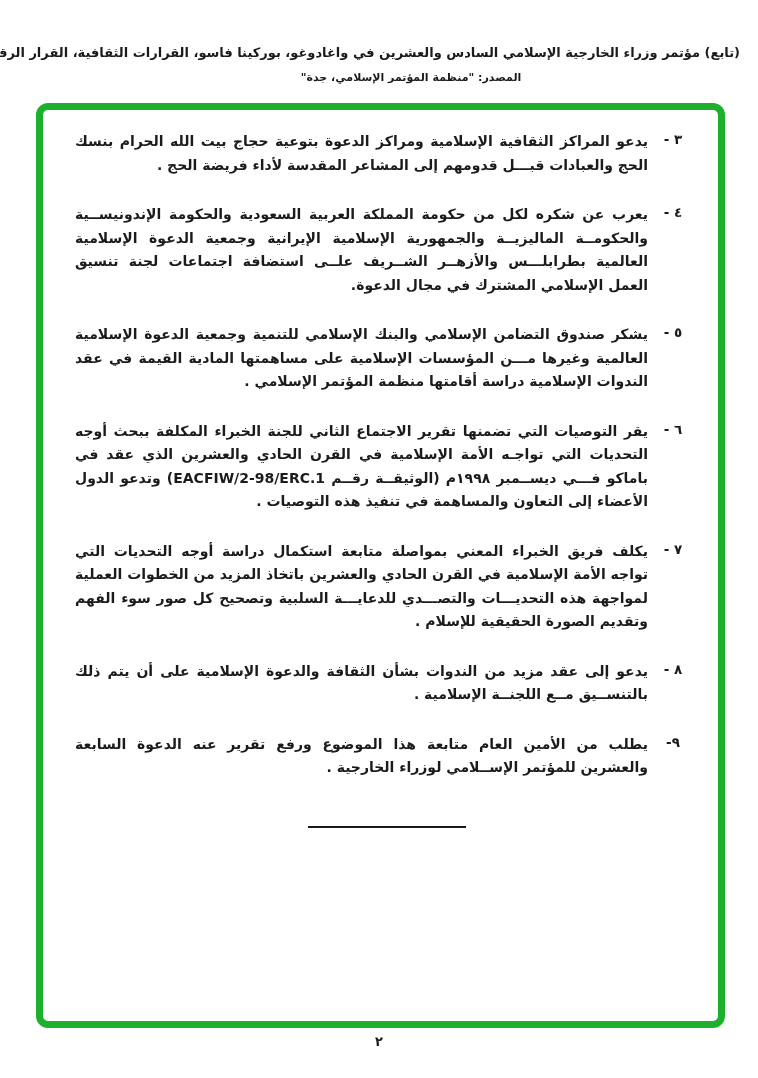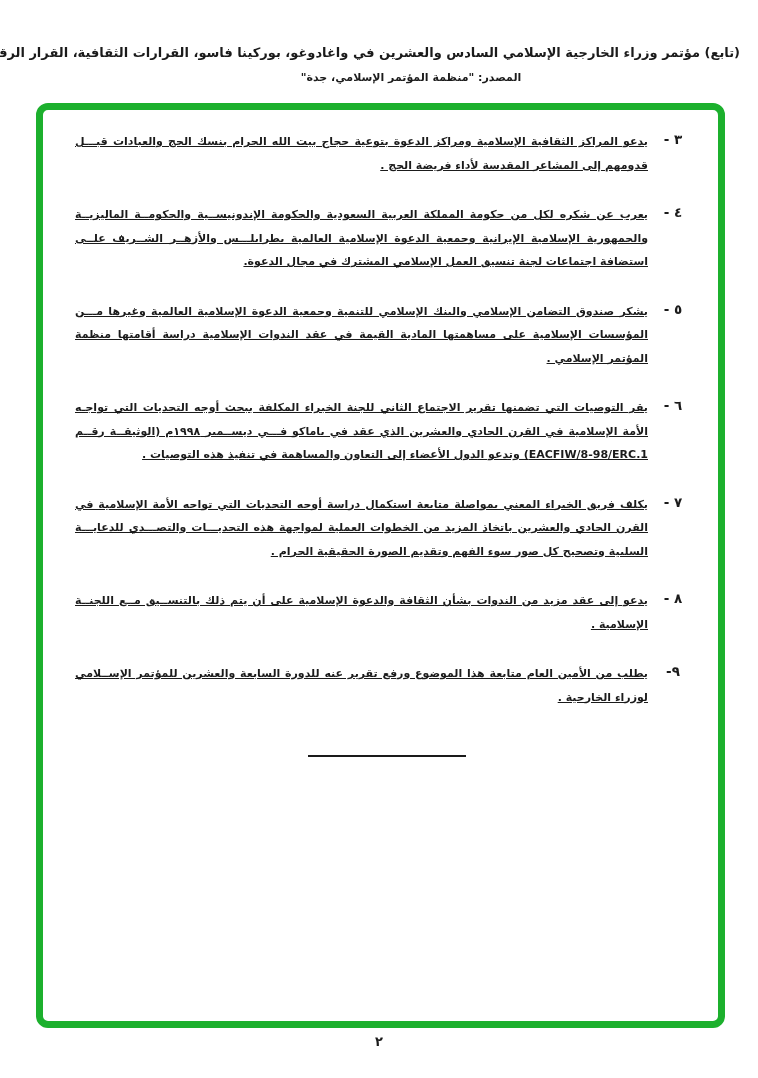--- a/index.html
+++ b/index.html
@@ -59,25 +59,24 @@
   .item-num {
     flex: 0 0 50px;
     font-size: 13.5px;
     font-weight: bold;
     text-align: center;
     padding-top: 1px;
     white-space: nowrap;
   }
   .item-text {
     flex: 1;
-    font-size: 11px;
+    font-size: 14px;
     font-weight: bold;
     line-height: 23.5px;
     text-align: justify;
-    text-decoration: underline;
   }
   .divider {
     width: 158px;
     height: 2px;
     background: #1a1a1a;
     margin: 46px auto 0 auto;
   }
   .page-number {
     position: absolute;
     top: 1034px;
@@ -110,36 +109,36 @@
         <div class="item-text">يعرب عن شكره لكل من حكومة المملكة العربية السعودية والحكومة الإندونيســية والحكومــة الماليزيــة والجمهورية الإسلامية الإيرانية وجمعية الدعوة الإسلامية العالمية بطرابلـــس والأزهــر الشــريف علــى استضافة اجتماعات لجنة تنسيق العمل الإسلامي المشترك في مجال الدعوة.</div>
       </div>
 
       <div class="item">
         <div class="item-num">٥ -</div>
         <div class="item-text">يشكر صندوق التضامن الإسلامي والبنك الإسلامي للتنمية وجمعية الدعوة الإسلامية العالمية وغيرها مـــن المؤسسات الإسلامية على مساهمتها المادية القيمة في عقد الندوات الإسلامية دراسة أقامتها منظمة المؤتمر الإسلامي .</div>
       </div>
 
       <div class="item">
         <div class="item-num">٦ -</div>
-        <div class="item-text">يقر التوصيات التي تضمنها تقرير الاجتماع الثاني للجنة الخبراء المكلفة ببحث أوجه التحديات التي تواجـه الأمة الإسلامية في القرن الحادي والعشرين الذي عقد في باماكو فـــي ديســمبر ١٩٩٨م (الوثيقــة رقــم EACFIW/8-98/ERC.1) وتدعو الدول الأعضاء إلى التعاون والمساهمة في تنفيذ هذه التوصيات .</div>
+        <div class="item-text">يقر التوصيات التي تضمنها تقرير الاجتماع الثاني للجنة الخبراء المكلفة ببحث أوجه التحديات التي تواجـه الأمة الإسلامية في القرن الحادي والعشرين الذي عقد في باماكو فـــي ديســمبر ١٩٩٨م (الوثيقــة رقــم EACFIW/2-98/ERC.1) وتدعو الدول الأعضاء إلى التعاون والمساهمة في تنفيذ هذه التوصيات .</div>
       </div>
 
       <div class="item">
         <div class="item-num">٧ -</div>
-        <div class="item-text">يكلف فريق الخبراء المعني بمواصلة متابعة استكمال دراسة أوجه التحديات التي تواجه الأمة الإسلامية في القرن الحادي والعشرين باتخاذ المزيد من الخطوات العملية لمواجهة هذه التحديـــات والتصـــدي للدعايـــة السلبية وتصحيح كل صور سوء الفهم وتقديم الصورة الحقيقية الحرام .</div>
+        <div class="item-text">يكلف فريق الخبراء المعني بمواصلة متابعة استكمال دراسة أوجه التحديات التي تواجه الأمة الإسلامية في القرن الحادي والعشرين باتخاذ المزيد من الخطوات العملية لمواجهة هذه التحديـــات والتصـــدي للدعايـــة السلبية وتصحيح كل صور سوء الفهم وتقديم الصورة الحقيقية للإسلام .</div>
       </div>
 
       <div class="item">
         <div class="item-num">٨ -</div>
         <div class="item-text">يدعو إلى عقد مزيد من الندوات بشأن الثقافة والدعوة الإسلامية على أن يتم ذلك بالتنســيق مــع اللجنــة الإسلامية .</div>
       </div>
 
       <div class="item">
         <div class="item-num">٩-</div>
-        <div class="item-text">يطلب من الأمين العام متابعة هذا الموضوع ورفع تقرير عنه للدورة السابعة والعشرين للمؤتمر الإســلامي لوزراء الخارجية .</div>
+        <div class="item-text">يطلب من الأمين العام متابعة هذا الموضوع ورفع تقرير عنه الدعوة السابعة والعشرين للمؤتمر الإســلامي لوزراء الخارجية .</div>
       </div>
 
       <div class="divider"></div>
     </div>
   </div>
 
   <div class="page-number" lang="ar">٢</div>
 
 </div>
 

